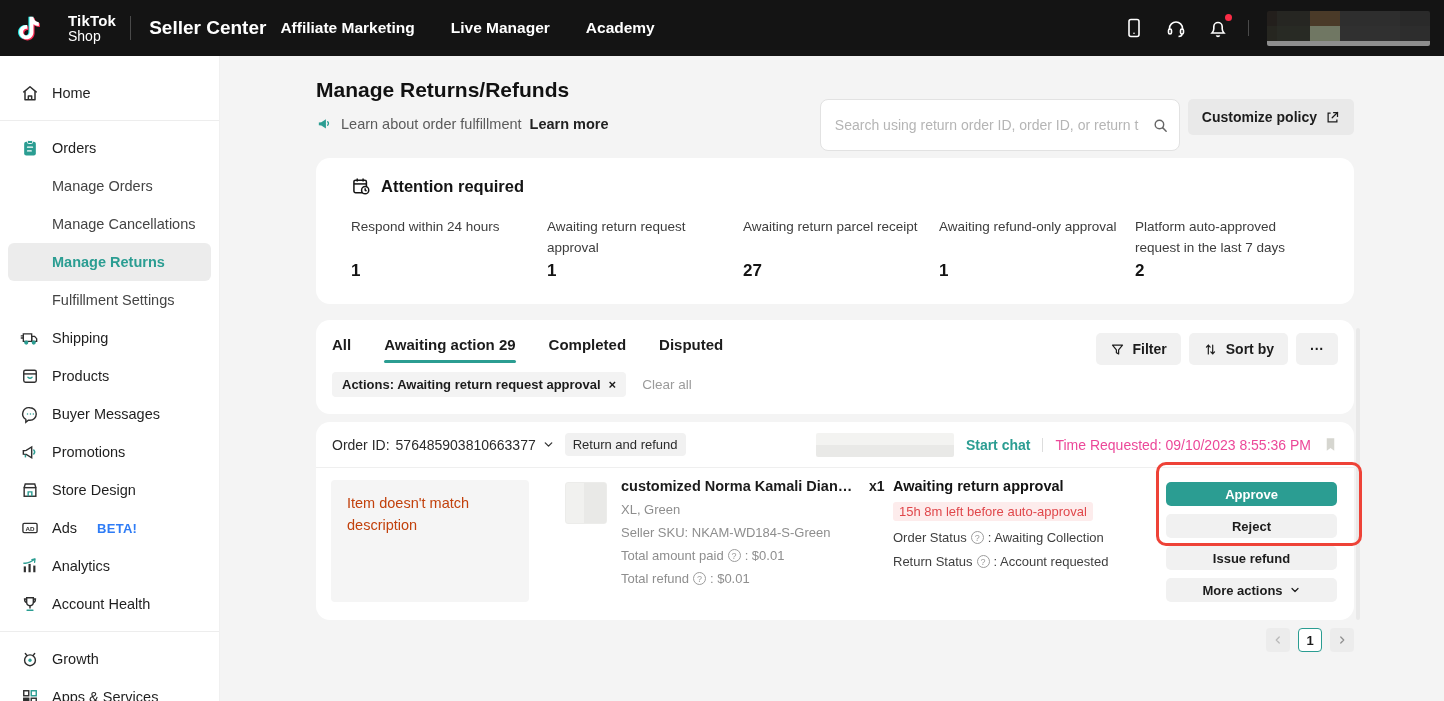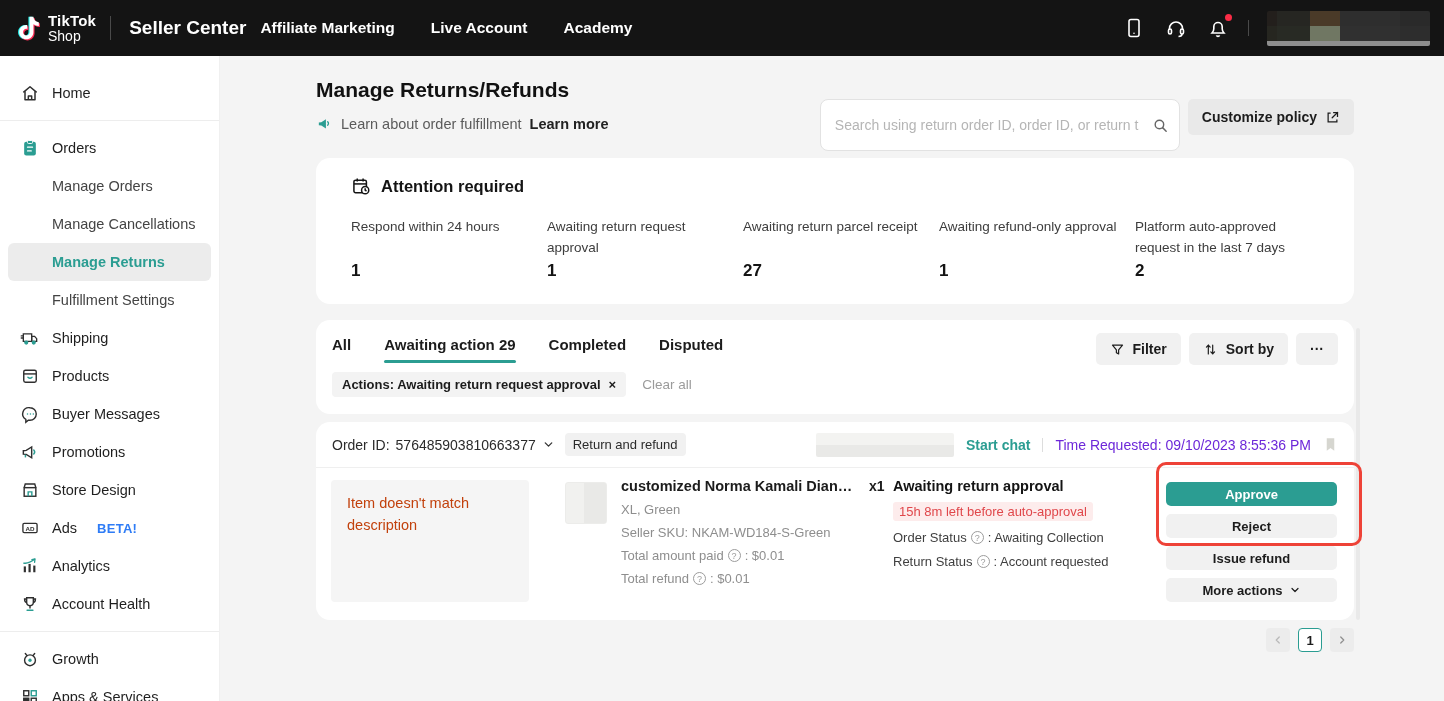--- a/index.html
+++ b/index.html
@@ -2,21 +2,21 @@
 <html><head>
 <meta charset="utf-8">
 <style>
   * { margin:0; padding:0; box-sizing:border-box; }
   html,body { width:1444px; height:701px; }
   body { font-family:"Liberation Sans","DejaVu Sans",sans-serif; background:#fff; overflow:hidden; }
   .page { position:relative; width:1444px; height:701px; overflow:hidden; }
 
   
   .topbar { height:56px; background:#141414; display:flex; align-items:center; padding:0 14px; color:#fff; }
-  .logo-wrap { display:flex; align-items:center; gap:4px; }
+  .logo-wrap { display:flex; align-items:center; gap:24px; }
   .logo-note { width:30px; height:34px; position:relative; }
   .logo-txt { line-height:1.05; }
   .logo-txt .l1 { font-size:15px; font-weight:bold; letter-spacing:.2px; }
   .logo-txt .l2 { font-size:14px; }
   .nav-div { width:1px; height:24px; background:#4a4a4a; margin:0 18px 0 14px; }
   .topnav { display:flex; align-items:center; }
   .topnav .nav-item { font-weight:bold; color:#fff; cursor:pointer; white-space:nowrap; }
   .nav-item.primary { font-size:19px; margin-right:14px; }
   .nav-item.sec { font-size:15.5px; margin-right:36px; }
   .top-right { margin-left:auto; display:flex; align-items:center; gap:18px; }
@@ -75,21 +75,21 @@
 
   
   .ordercard { margin-top:8px; height:198px; position:relative; }
   .order-head { height:46px; border-bottom:1px solid #efefef; display:flex; align-items:center; padding:0 16px; font-size:14px; color:#2b2b2b; }
   .oid { display:flex; align-items:center; gap:6px; cursor:pointer; }
   .type-chip { background:#f1f1f1; border-radius:4px; padding:4px 8px; font-size:13px; color:#2b2b2b; margin-left:10px; }
   .oh-right { margin-left:auto; display:flex; align-items:center; gap:12px;padding-left:20px; }
   .buyer-blur { width:138px; height:24px; background:linear-gradient(180deg,#f3f3f1 50%,#e9e9e7 50%); border-radius:2px; }
   .start-chat { color:#2b9d92; font-weight:bold; font-size:14px; cursor:pointer; }
   .oh-div { width:1px; height:14px; background:#ddd; }
-  .time-req { color:#6d28d9; font-size:14px; }
+  .time-req { color:#ec4899; font-size:14px; }
 
   .reason-box { position:absolute; left:15px; top:58px; width:198px; height:122px; background:#f5f5f5; border-radius:4px; padding:13px 16px; font-size:14.5px; color:#c2410c; line-height:1.5; }
   .prod-img { position:absolute; left:249px; top:60px; width:42px; height:42px; border-radius:3px; background:linear-gradient(90deg,#f1f1ef 45%,#e9e9e7 45%); border:1px solid #ececea; }
   .prod-info { position:absolute; left:305px; top:56px; width:285px; }
   .prod-title-row { display:flex; gap:10px; align-items:baseline; }
   .prod-title { font-size:14.5px; font-weight:bold; color:#1c1c1c; max-width:238px; white-space:nowrap; overflow:hidden; text-overflow:ellipsis; }
   .prod-qty { font-size:14px; color:#1c1c1c; font-weight:bold; }
   .prod-sub { font-size:13px; color:#8e8e8e; margin-top:8px; display:flex; align-items:center; gap:4px; }
   .status-col { position:absolute; left:577px; top:56px; width:250px; }
   .status-title { font-size:14.5px; font-weight:bold; color:#141414; }
@@ -126,21 +126,21 @@
       </div>
       <div class="logo-txt">
         <div class="l1">TikTok</div>
         <div class="l2">Shop</div>
       </div>
     </div>
     <div class="nav-div"></div>
     <div class="topnav">
       <div class="nav-item primary">Seller Center</div>
       <div class="nav-item sec">Affiliate Marketing</div>
-      <div class="nav-item sec">Live Account</div>
+      <div class="nav-item sec">Live Manager</div>
       <div class="nav-item sec">Academy</div>
     </div>
     <div class="top-right">
       <div class="top-icon">
         <svg width="24" height="24" viewBox="0 0 24 24" fill="none" stroke="#fff" stroke-width="1.6">
           <rect x="7" y="3.5" width="10" height="17" rx="2"></rect>
             <circle cx="12" cy="17.3" r="0.8" fill="#fff" stroke="none"></circle>
         </svg>
       </div>
       <div class="top-icon">

